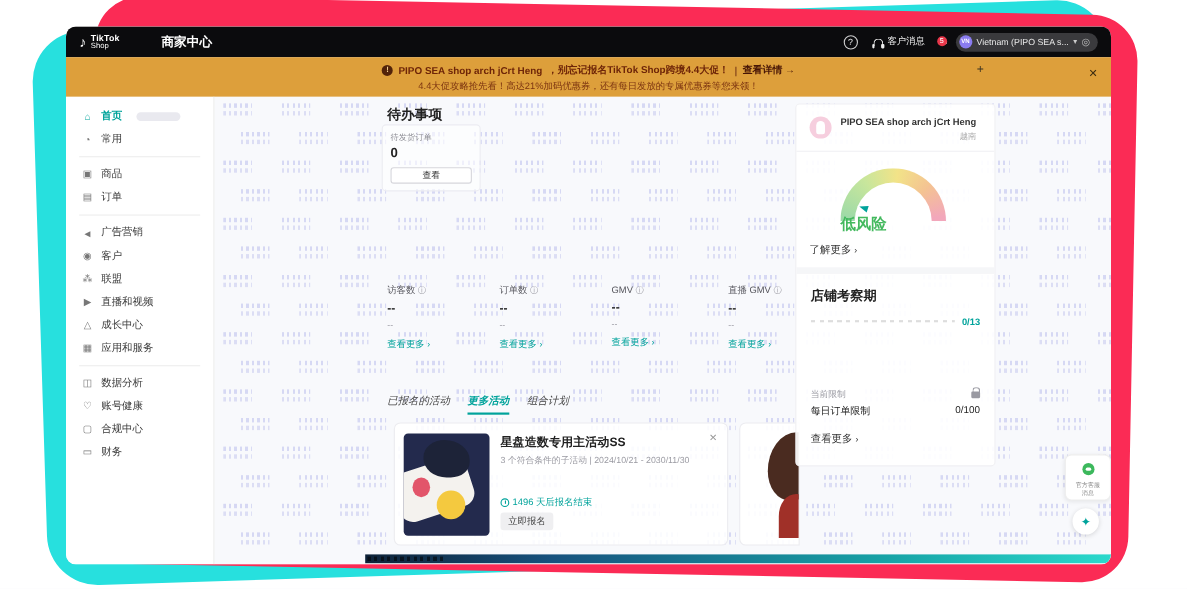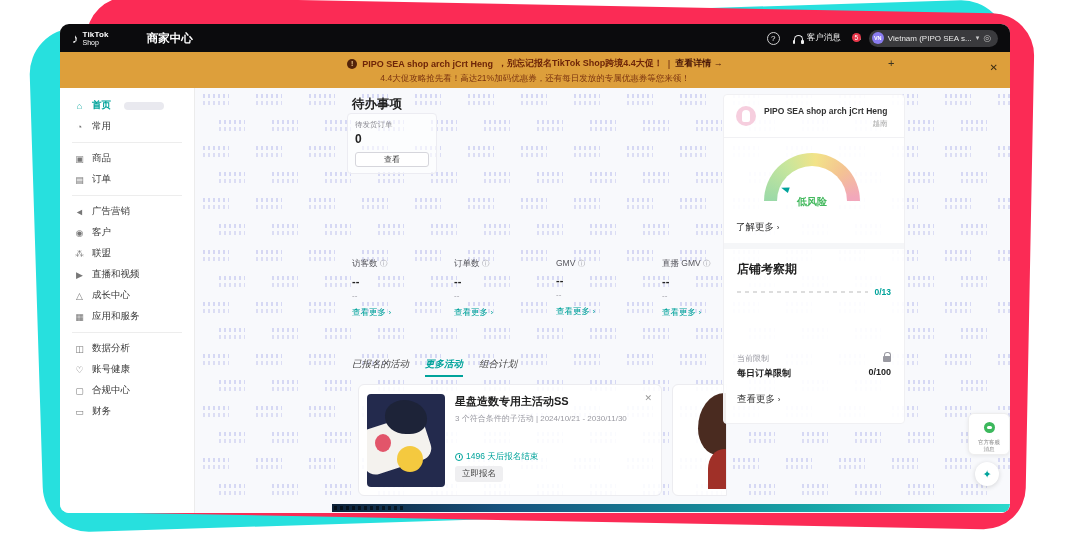--- a/index.html
+++ b/index.html
@@ -109,32 +109,32 @@
   .shop-head{display:flex;gap:8px;padding:11px 12px 8px 12px;border-bottom:1px solid #f1f1f4;}
   .shop-av{width:20px;height:20px;border-radius:50%;background:#f6cede;position:relative;flex-shrink:0;}
   .shop-av::after{content:"";position:absolute;left:6px;top:4px;width:8px;height:12px;background:#fff;border-radius:4px 4px 2px 2px;}
   .shop-name{font-size:8.5px;font-weight:bold;color:#333;line-height:1.25;}
   .shop-region{font-size:7.5px;color:#aaa;margin-top:2px;font-weight:normal;text-align:right;}
   .gauge{position:absolute;left:40px;top:58px;width:96px;height:50px;overflow:hidden;}
   .gauge .arc{position:absolute;left:0;top:0;width:96px;height:96px;border-radius:50%;
     background:conic-gradient(from 270deg,#9ad9a8 0deg,#c8e69c 55deg,#f2e388 95deg,#f4c392 135deg,#f2a7bb 175deg,#f2a7bb 180deg,transparent 180deg);}
   .gauge .hole{position:absolute;left:13px;top:13px;width:70px;height:70px;border-radius:50%;background:#fff;}
   .needle{position:absolute;left:17px;top:33px;width:0;height:0;border-right:8px solid var(--accent);border-top:3px solid transparent;border-bottom:3px solid transparent;transform:rotate(18deg);}
-  .risk-label{position:absolute;left:40px;top:100px;width:96px;text-align:center;font-size:10px;font-weight:bold;color:var(--risk-green);}
+  .risk-label{position:absolute;left:40px;top:100px;width:96px;font-size:14px;font-weight:bold;color:var(--risk-green);}
   .learn-more{position:absolute;left:12px;top:126px;font-size:9.5px;color:#333;cursor:pointer;}
   .rp-div{position:absolute;left:0;right:0;top:148px;height:6px;background:#f5f6f8;}
   .prob-title{position:absolute;left:13px;top:166px;font-size:12px;font-weight:bold;color:#222;}
   .prog-row{position:absolute;left:13px;right:13px;top:192px;display:flex;align-items:center;gap:6px;}
   .prog-dots{flex:1;height:2px;background:repeating-linear-gradient(90deg,#ddd 0 4px,transparent 4px 8px);}
   .prog-val{font-size:8.5px;color:var(--accent);font-weight:bold;}
   .prob-desc{position:absolute;left:13px;right:12px;top:204px;font-size:8px;color:#9a9aa2;line-height:1.45;}
   .restr-head{position:absolute;left:13px;right:13px;top:258px;display:flex;align-items:center;font-size:8px;color:#9a9aa2;}
   .lock{margin-left:auto;position:relative;width:8px;height:6px;background:#9a9aa2;border-radius:1px;}
   .lock::before{content:"";position:absolute;top:-4px;left:1.4px;width:5px;height:4px;border:1px solid #9a9aa2;border-bottom:none;border-radius:3px 3px 0 0;}
-  .restr-row{position:absolute;left:13px;right:13px;top:272px;display:flex;font-size:9px;color:#222;font-weight:bold;}
+  .restr-row{position:absolute;left:13px;right:13px;top:272px;display:flex;font-size:9px;color:#222;font-weight:normal;}
   .restr-val{margin-left:auto;}
   .rp-more{position:absolute;left:13px;top:298px;font-size:9.5px;color:#333;cursor:pointer;}
   
   .svc-card{left:773px;top:325px;width:42px;height:42px;background:#fff;border:1px solid #eee;border-radius:6px;box-shadow:0 1px 4px rgba(0,0,0,.08);text-align:center;padding-top:5px;cursor:pointer;}
   .svc-ic{display:inline-block;width:11px;height:11px;background:#3cb85c;border-radius:50%;position:relative;}
   .svc-ic::after{content:"";position:absolute;left:3px;top:3.5px;width:5px;height:3px;background:#fff;border-radius:2px;}
   .svc-t{font-size:5.5px;color:#888;margin-top:2px;line-height:1.3;}
   .ai-btn{left:780px;top:374px;width:24px;height:24px;background:#fff;border-radius:50%;box-shadow:0 1px 5px rgba(0,0,0,.15);display:flex;align-items:center;justify-content:center;color:var(--accent);font-size:11px;cursor:pointer;}
   
   .bbar{position:absolute;left:137px;right:0;bottom:1px;height:8px;z-index:2;

